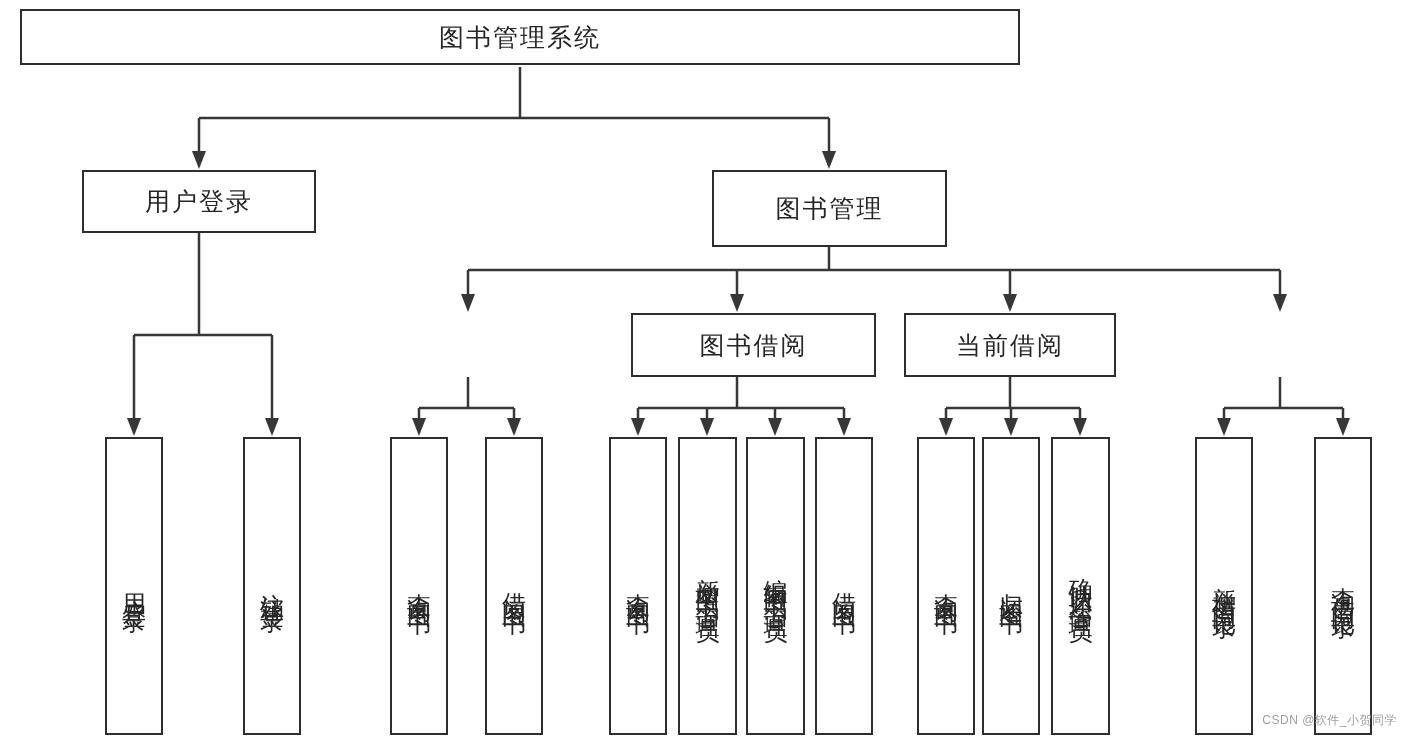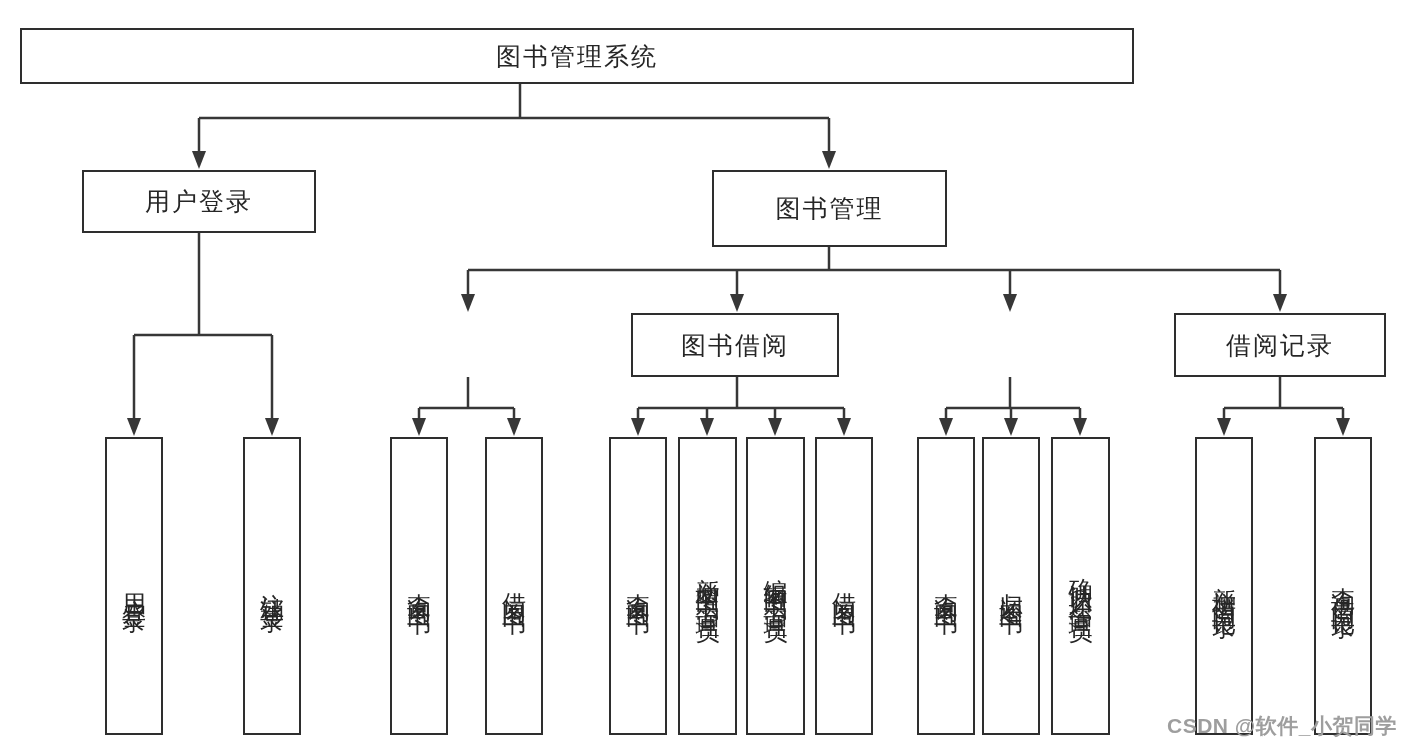--- a/index.html
+++ b/index.html
@@ -21,21 +21,21 @@
   }
   .node .lbl{
     color:var(--text);font-size:25px;letter-spacing:2px;white-space:nowrap;
   }
   .leaf .lbl{
     writing-mode:vertical-rl;text-orientation:mixed;
     font-size:24px;letter-spacing:6px;line-height:1;
   }
   .watermark{
     position:absolute;z-index:2;color:var(--watermark);
-    font-size:21px;white-space:nowrap;letter-spacing:0.5px;font-weight:bold;
+    font-size:12px;white-space:nowrap;letter-spacing:0.5px;
   }
 </style>
 </head>
 <body>
 
 <div class="stage">
 
   <svg class="connectors" width="1405" height="747" viewBox="0 0 1405 747" aria-hidden="true">
 
     <line x1="520" y1="67" x2="520" y2="118"></line>
@@ -91,36 +91,36 @@
     <polygon points="1073,418 1087,418 1080,436"></polygon>
 
     <line x1="1280" y1="377" x2="1280" y2="408"></line>
     <line x1="1224" y1="408" x2="1343" y2="408"></line>
     <line x1="1224" y1="408" x2="1224" y2="422"></line>
     <polygon points="1217,418 1231,418 1224,436"></polygon>
     <line x1="1343" y1="408" x2="1343" y2="422"></line>
     <polygon points="1336,418 1350,418 1343,436"></polygon>
   </svg>
 
-  <div class="node" style="left:20px;top:28px;width:1114px;height:56px">
+  <div class="node" style="left:20px;top:9px;width:1000px;height:56px">
     <span class="lbl">图书管理系统</span>
   </div>
 
   <div class="node" style="left:82px;top:170px;width:234px;height:63px">
     <span class="lbl">用户登录</span>
   </div>
   <div class="node" style="left:712px;top:170px;width:235px;height:77px">
     <span class="lbl">图书管理</span>
   </div>
 
-  <div class="node" style="left:631px;top:313px;width:208px;height:64px">
+  <div class="node" style="left:631px;top:313px;width:245px;height:64px">
     <span class="lbl">图书借阅</span>
   </div>
-  <div class="node" style="left:1174px;top:313px;width:212px;height:64px">
-    <span class="lbl">借阅记录</span>
+  <div class="node" style="left:904px;top:313px;width:212px;height:64px">
+    <span class="lbl">当前借阅</span>
   </div>
 
   <div class="node leaf" style="left:105px;top:437px;width:58px;height:298px">
     <span class="lbl">用户登录</span>
   </div>
   <div class="node leaf" style="left:243px;top:437px;width:58px;height:298px">
     <span class="lbl">注销登录</span>
   </div>
 
   <div class="node leaf" style="left:390px;top:437px;width:58px;height:298px">

